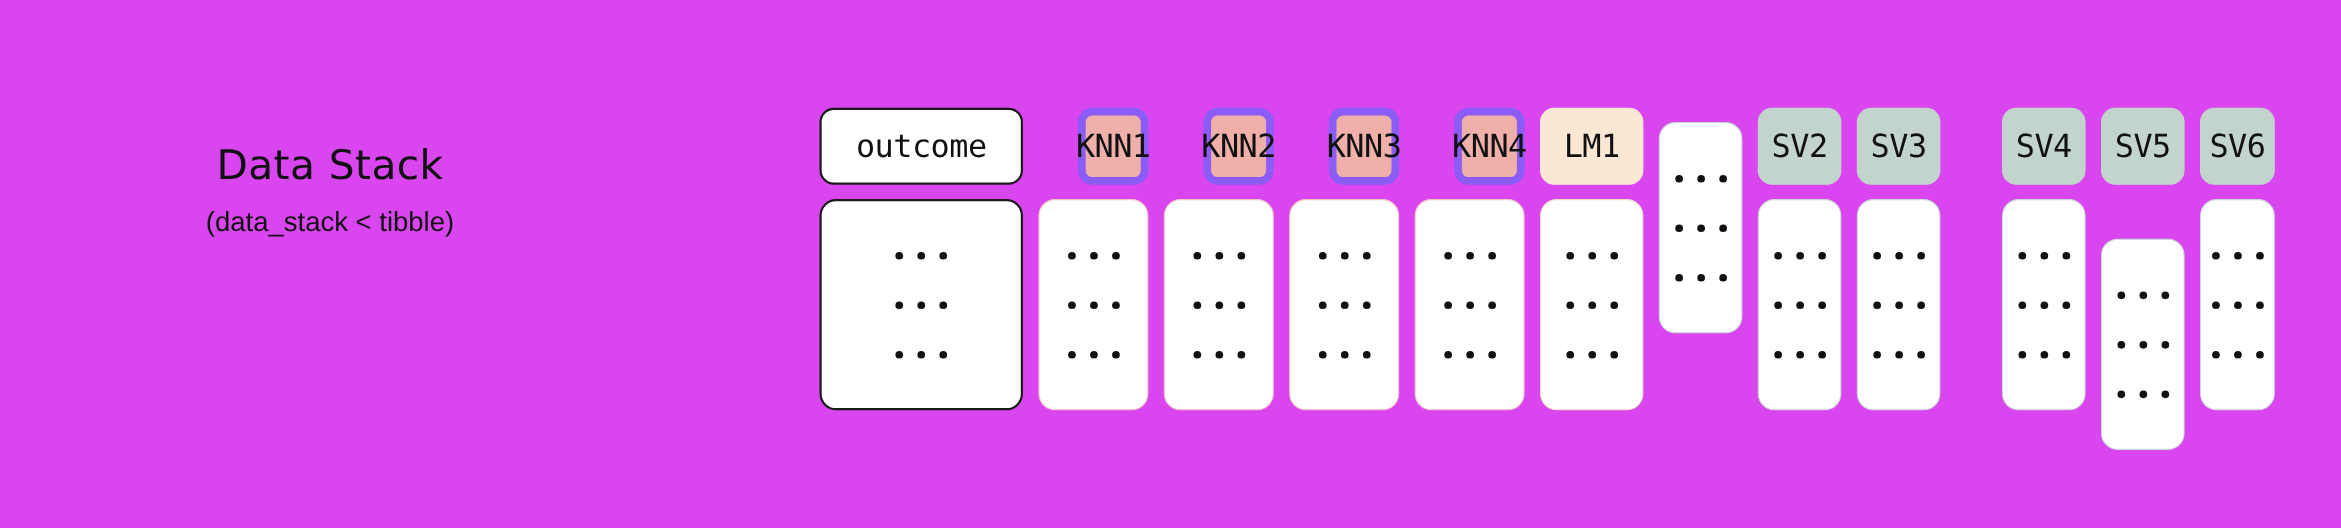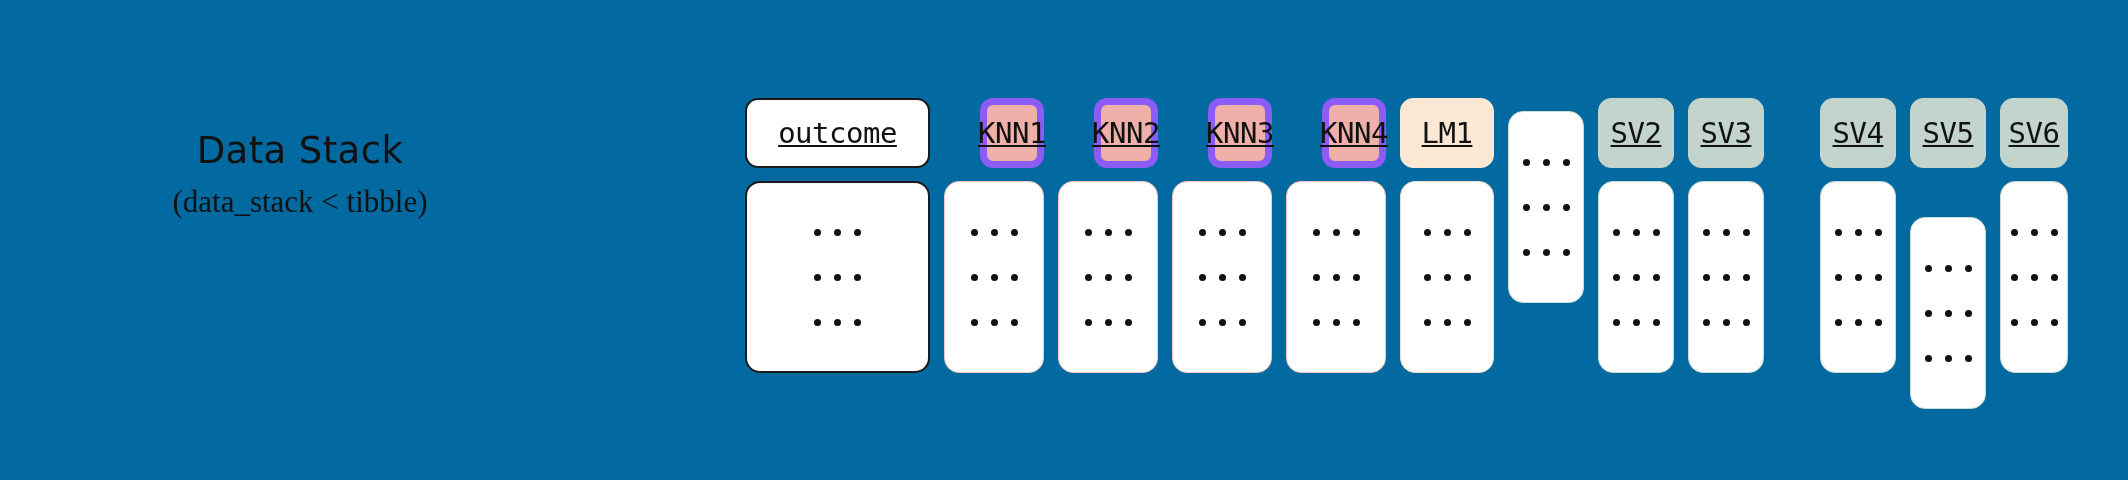--- a/index.html
+++ b/index.html
@@ -12,21 +12,21 @@
     height: 480px;
     overflow: hidden;
     font-family: "Liberation Sans", sans-serif;
     -webkit-font-smoothing: antialiased;
   }
 
   #stage {
     position: relative;
     width: 2128px;
     height: 480px;
-    background: #0369a1;
+    background: #d946ef;
   }
 
   
   .label-block {
     position: absolute;
     left: 0px;
     top: 128px;
     width: 600px;
     text-align: center;
   }
@@ -34,22 +34,22 @@
     font-family: "DejaVu Sans", sans-serif;
     font-size: 37px;
     font-weight: 400;
     color: #111111;
     letter-spacing: 0.4px;
     line-height: 46px;
     white-space: nowrap;
   }
   .label-sub {
     margin-top: 8px;
-    font-family: Liberation Serif, serif;
-    font-size: 31px;
+    font-family: Liberation Sans, sans-serif;
+    font-size: 25px;
     font-weight: 400;
     color: #111111;
     line-height: 40px;
     white-space: nowrap;
   }
 
   
   .table {
     position: absolute;
     left: 745px;
@@ -72,21 +72,20 @@
     display: flex;
     align-items: center;
     justify-content: center;
     box-sizing: border-box;
     font-family: "DejaVu Sans Mono", monospace;
     font-size: 29px;
     font-weight: 400;
     color: #111111;
     white-space: nowrap;
     letter-spacing: -0.5px;
-    text-decoration: underline;
   }
 
   .col-body {
     margin-top: 13px;
     height: 192px;
     border-radius: 15px;
     background: #ffffff;
     box-sizing: border-box;
     display: flex;
     flex-direction: column;

